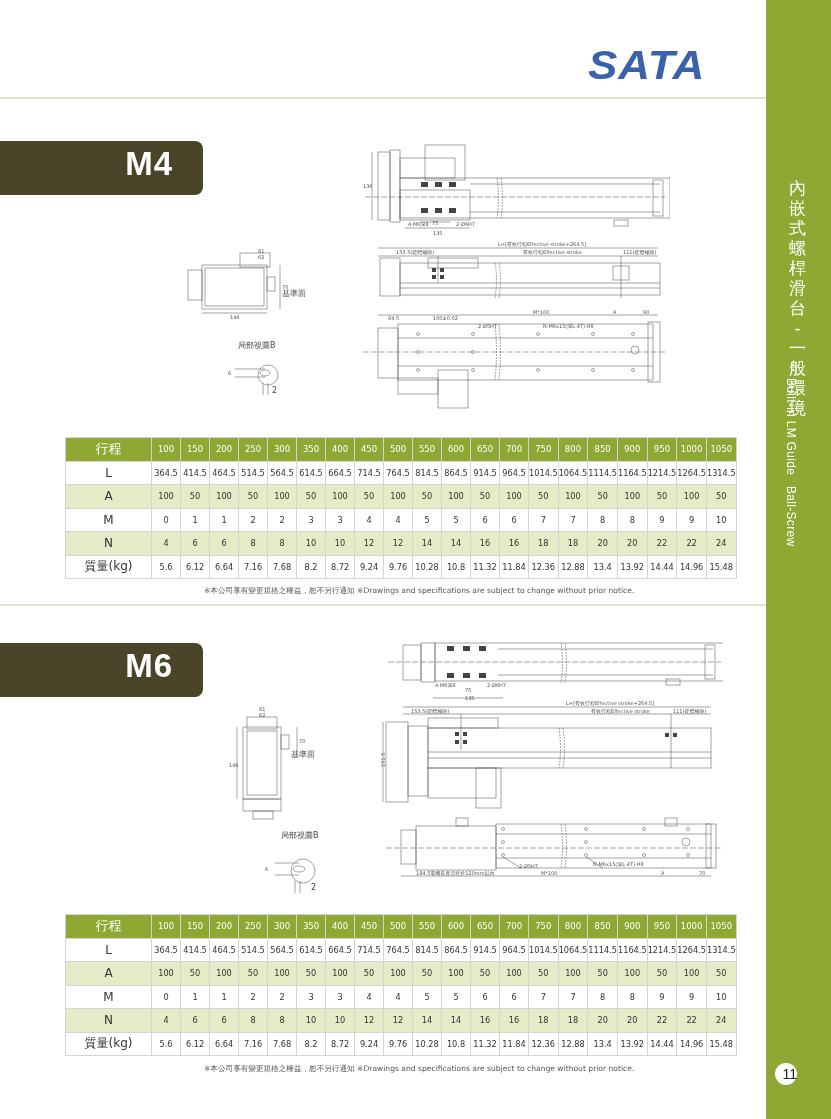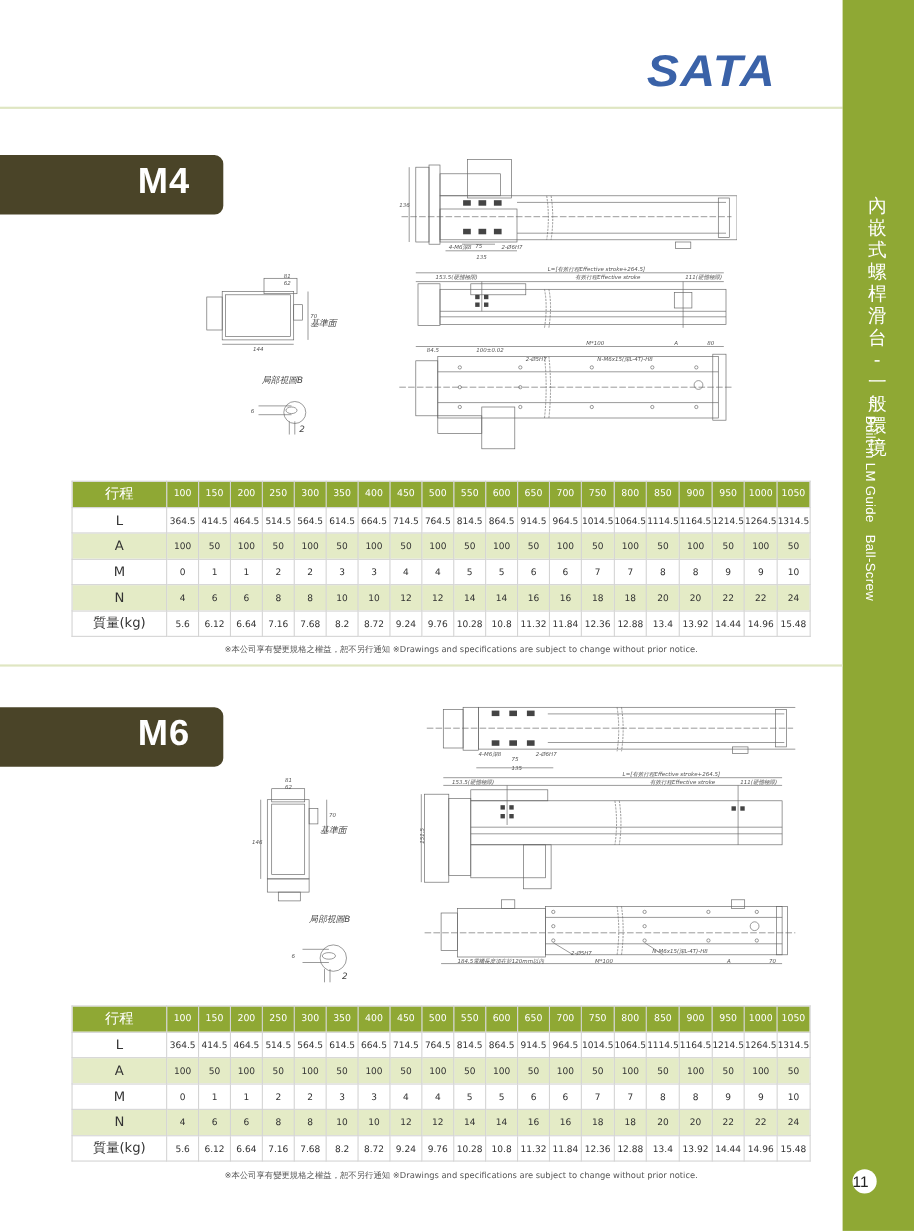--- a/index.html
+++ b/index.html
@@ -3,30 +3,30 @@
 <meta charset="utf-8">
 <style>
   * { box-sizing: border-box; margin: 0; padding: 0; }
   html, body { width: 831px; height: 1119px; background: #ffffff; overflow: hidden; }
   body { position: relative; font-family: "DejaVu Sans", sans-serif; color: #333; }
 
   .sidebar { position: absolute; left: 766px; top: 0; width: 65px; height: 1119px; background: #8fa834; }
   .sidebar-title { position: absolute; left: 14px; top: 178px; width: 36px; color: #fff; font-size: 17px; line-height: 20px; text-align: center; letter-spacing: 1px; }
   .sidebar-title .cn { display: block; }
   .sidebar-en { position: absolute; left: 18px; top: 378px; writing-mode: vertical-rl; color: #fff; font-family: "Liberation Sans", sans-serif; font-size: 12px; letter-spacing: 0.3px; white-space: pre; }
-  .page-num { position: absolute; left: 775px; top: 1063px; width: 22px; height: 22px; border-radius: 50%; background: #fff; color: #222; font-family: "Liberation Sans", sans-serif; font-size: 14px; line-height: 22px; text-align: left; }
+  .page-num { position: absolute; left: 775px; top: 1063px; width: 22px; height: 22px; border-radius: 50%; background: #fff; color: #222; font-family: "Liberation Sans", sans-serif; font-size: 14px; line-height: 22px; text-align: right; }
 
   .logo { position: absolute; left: 588px; top: 40px; font-family: "Liberation Sans", sans-serif; font-weight: bold; font-style: italic; font-size: 44px; color: #3a62a8; letter-spacing: 1px; transform: scaleY(0.92); }
 
   .rule { position: absolute; left: 0; width: 766px; height: 2px; background: #dfe6c2; }
 
   .model-tab { position: absolute; left: 0; width: 203px; height: 54px; background: #4a4428; border-radius: 0 8px 8px 0; }
   .model-tab span { position: absolute; right: 30px; top: 4px; color: #fff; font-family: "Liberation Sans", sans-serif; font-weight: bold; font-size: 33px; letter-spacing: 1px; }
 
-  .drawing { position: absolute; font-style: italic; }
+  .drawing { position: absolute; }
   .drawing svg { display: block; }
   .lbl { font-family: "DejaVu Sans", sans-serif; font-size: 5px; fill: #555; }
   .lbl-big { font-family: "DejaVu Sans", sans-serif; font-size: 8px; fill: #444; }
 
   table.spec { position: absolute; left: 65px; border-collapse: collapse; font-family: "DejaVu Sans", sans-serif; table-layout: fixed; }
   table.spec td { border: 1px solid #d4d4d4; text-align: center; font-size: 8.2px; height: 23.5px; color: #333; padding: 0; white-space: nowrap; }
   table.spec td.head { width: 86px; font-size: 12px; }
   table.spec tr.hdr td { background: #8fa834; color: #fff; font-size: 8.5px; }
   table.spec tr.hdr td.head { font-size: 13px; }
   table.spec tr.alt td { background: #e4ebc6; }

